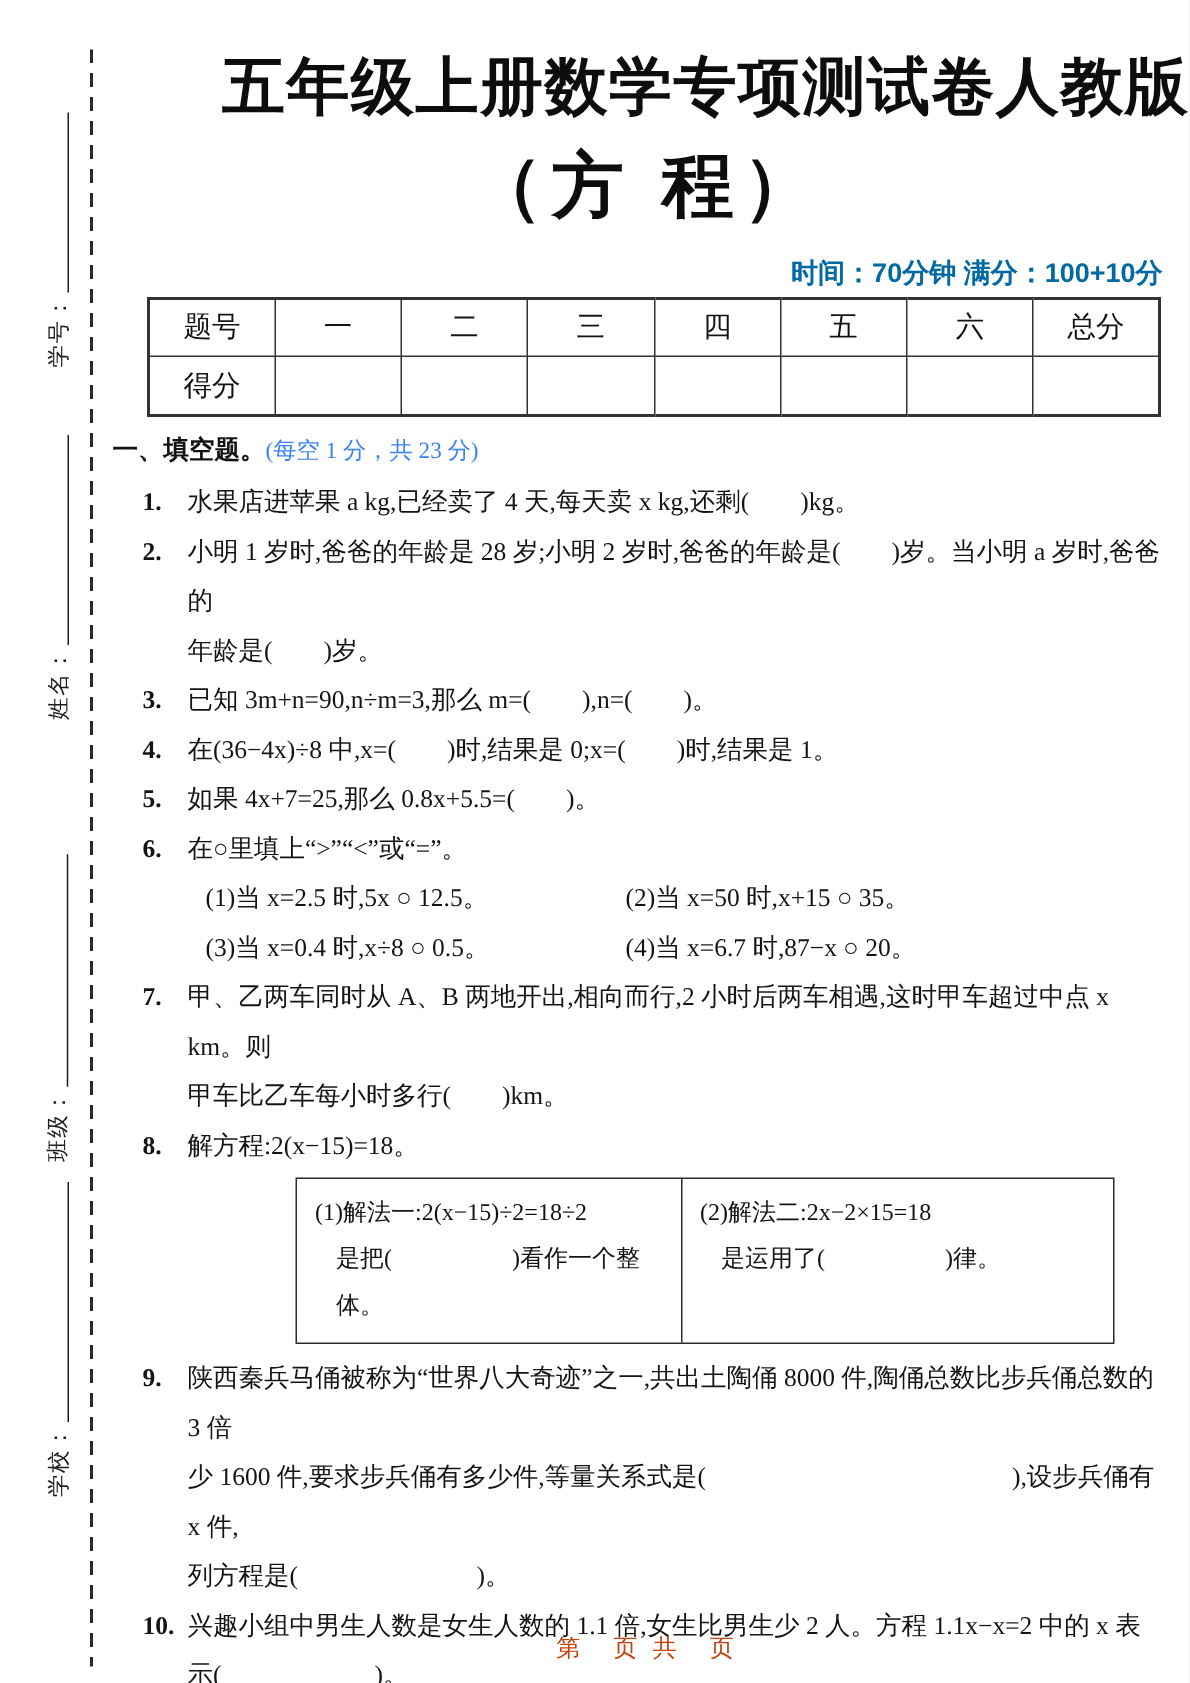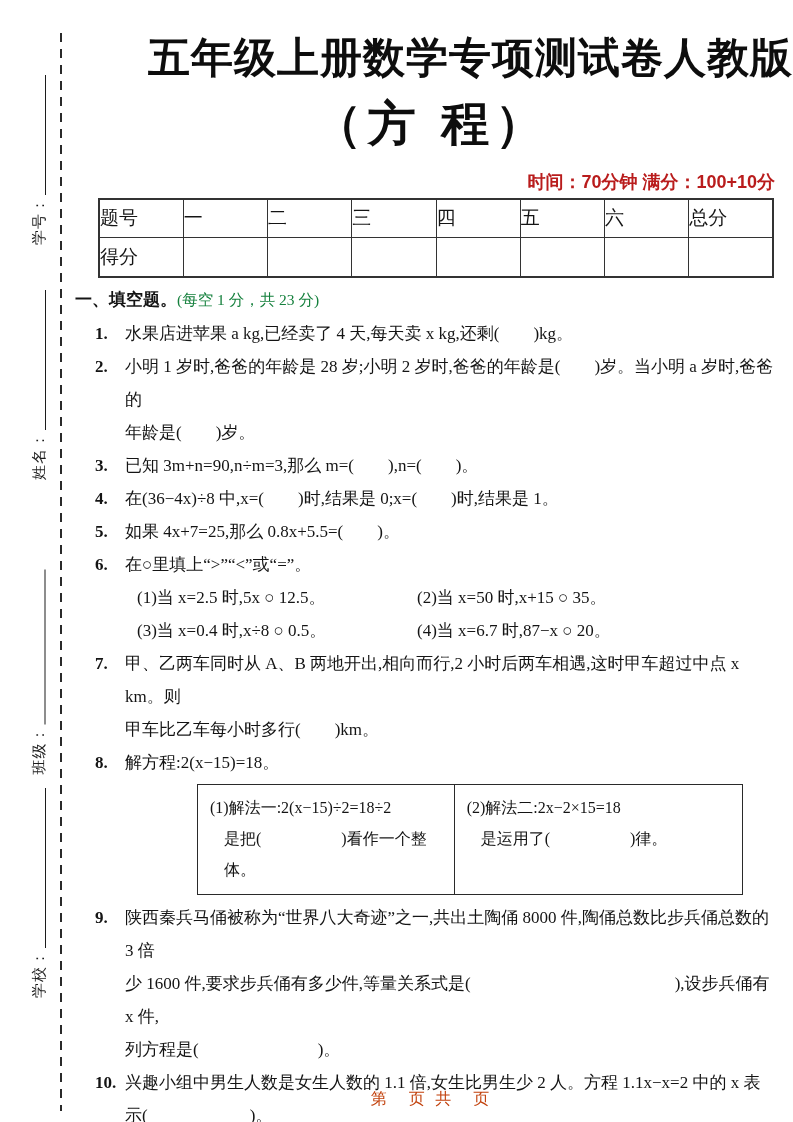--- a/index.html
+++ b/index.html
@@ -34,38 +34,38 @@
     letter-spacing:1px; font-family:"Liberation Sans","DejaVu Sans",sans-serif;
     color:#0d0d0d;
   }
   .subtitle {
     margin-top:6px; text-align:center; font-size:48px; font-weight:bold;
     letter-spacing:6px; font-family:"Liberation Sans","DejaVu Sans",sans-serif;
     color:#0d0d0d;
   }
   .meta {
     margin:14px 18px 4px 0; text-align:right; font-size:18px; font-weight:bold;
-    font-family:"Liberation Sans","DejaVu Sans",sans-serif; color:#b91c1c;
+    font-family:"Liberation Sans","DejaVu Sans",sans-serif; color:#0369a1;
   }
   table.score {
     border-collapse:collapse; margin-left:28px; width:676px;
     font-size:19px; table-layout:fixed;
   }
   table.score td {
-    border:1.6px solid #333; height:38px; vertical-align:middle;
+    border:1.6px solid #333; height:38px; text-align:center; vertical-align:middle;
     font-family:"Liberation Sans","DejaVu Sans",sans-serif; color:#141414;margin-left:23px;
   }
   table.score tr:first-child td { border-top-width:2px; }
   table.score tr:last-child td { border-bottom-width:2px; height:40px; }
   table.score td:first-child { border-left-width:2px; }
   table.score td:last-child { border-right-width:2px; }
 
   .section-head { margin:9px 0 2px 5px; font-size:17px; line-height:26px; }
   .section-title { font-weight:bold; font-family:"Liberation Sans","DejaVu Sans",sans-serif; }
-  .section-note { font-size:15.5px; color:#15803d; }
+  .section-note { font-size:15.5px; color:#3b82f6; }
 
   .questions { margin:4px 0 0 25px; width:682px; font-size:17px; }
   .q { display:flex; align-items:flex-start; }
   .qnum {
     flex:none; width:30px; font-weight:bold; line-height:33px;
     font-family:"Liberation Serif","DejaVu Serif",serif;
   }
   .qbody { flex:1; min-width:0; }
   .qtext { white-space:pre-wrap; line-height:33px; }
 

